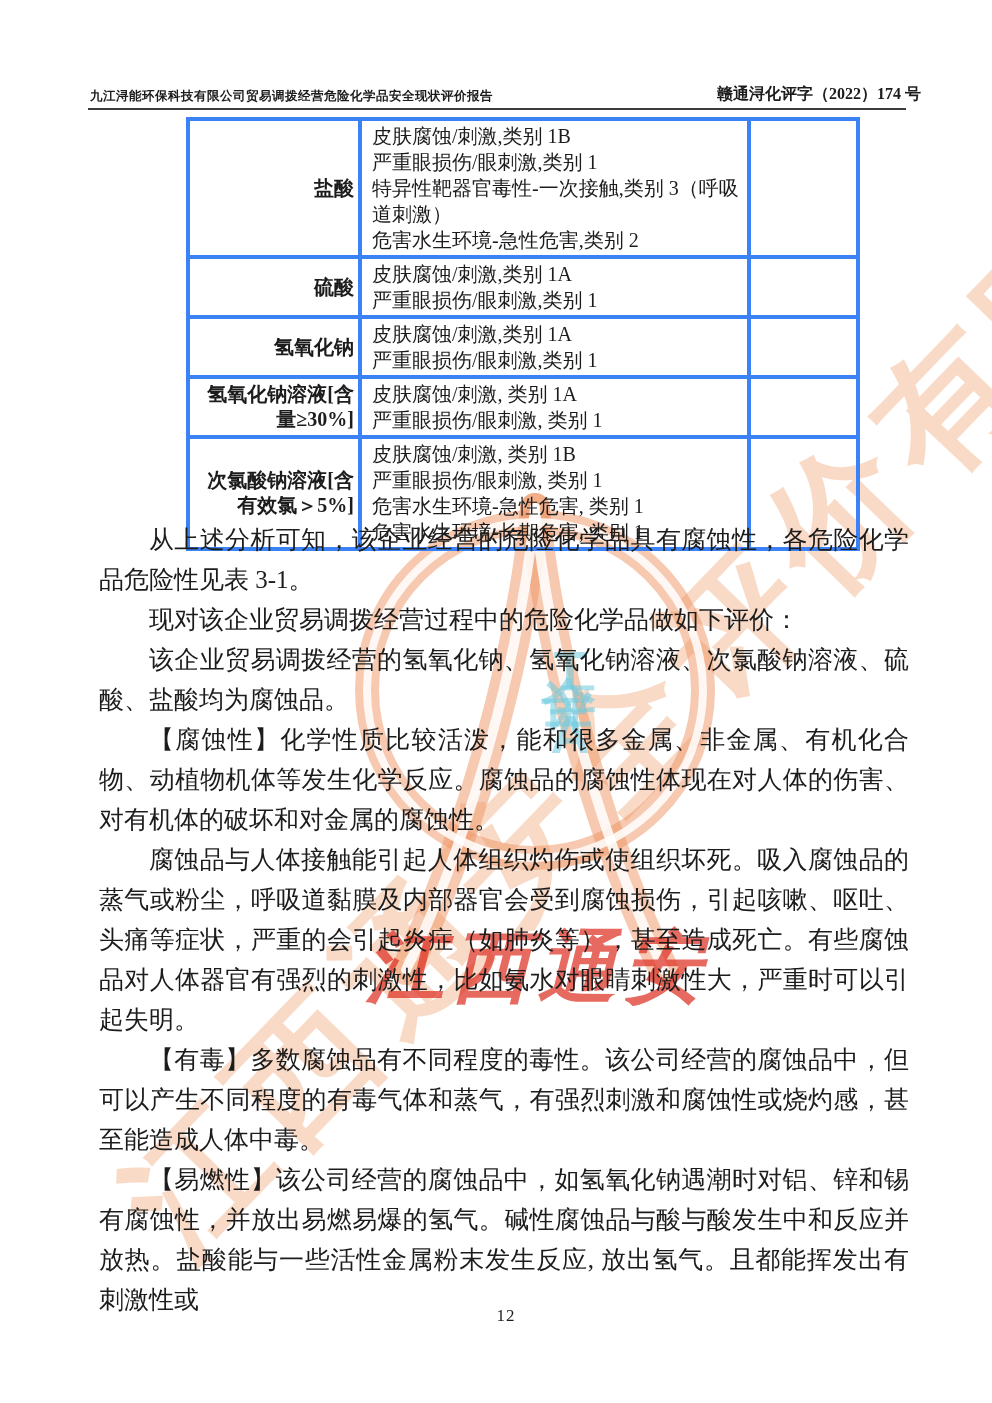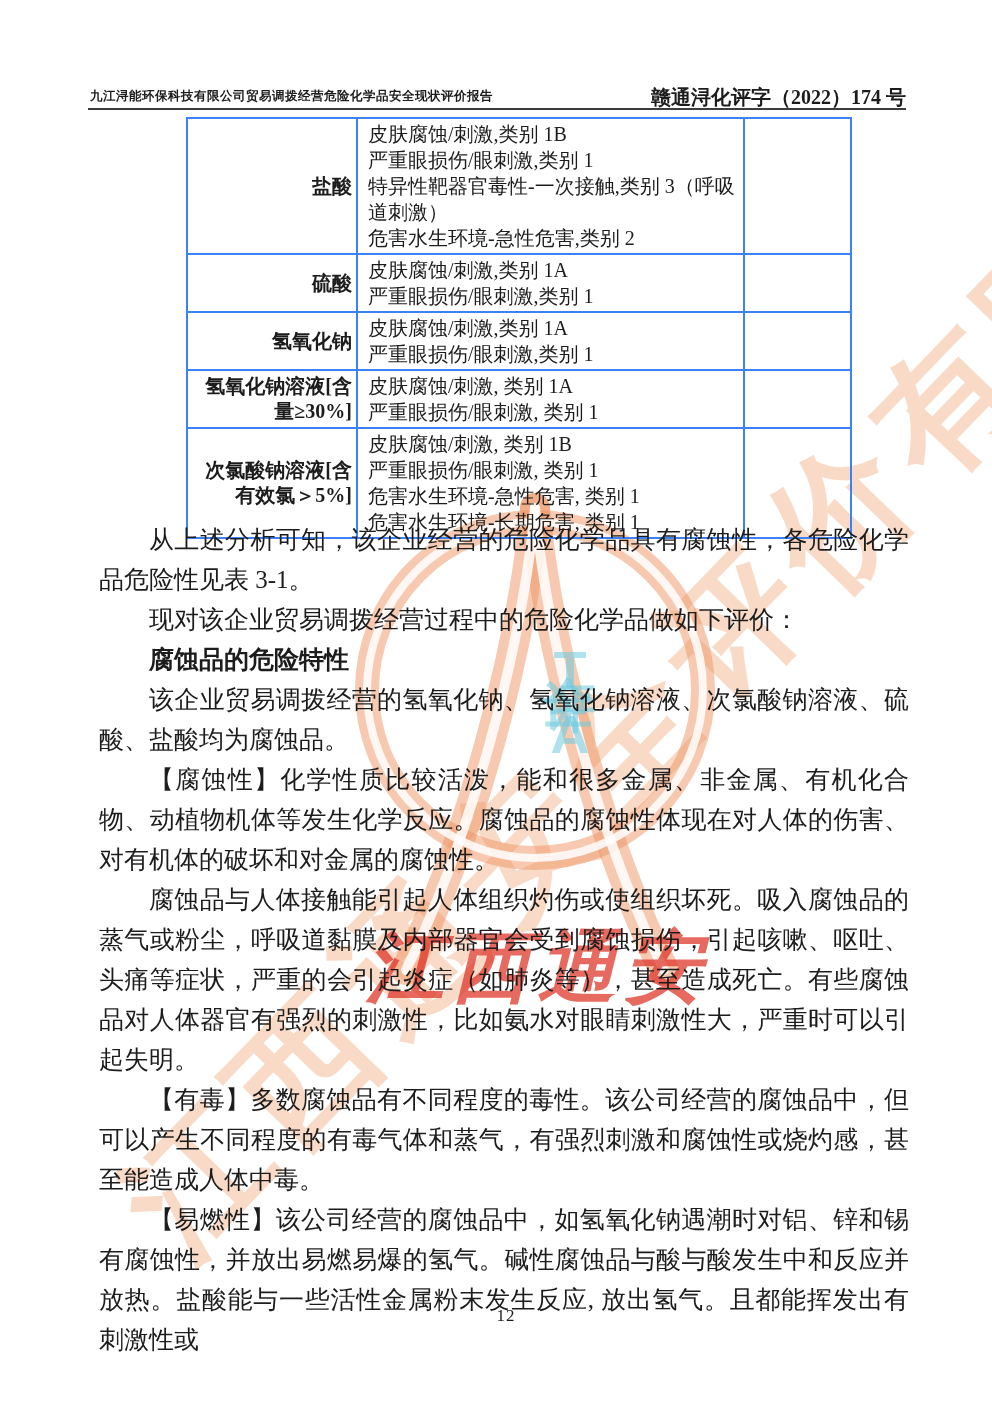--- a/index.html
+++ b/index.html
@@ -32,29 +32,29 @@
     color:rgba(108,203,224,0.55);
   }
   .wm-svg{position:absolute;left:330px;top:420px;}
   
   .content{position:absolute;inset:0;z-index:1;}
   .hdr-left{
     position:absolute;left:90px;top:88px;font-size:12.5px;font-weight:bold;
     letter-spacing:0.5px;white-space:nowrap;
   }
   .hdr-right{
-    position:absolute;right:86px;top:84px;font-size:20px;font-weight:bold;
+    position:absolute;right:71px;top:84px;font-size:16px;font-weight:bold;
     white-space:nowrap;
   }
   .hdr-rule{position:absolute;left:88px;top:108px;width:818px;height:2px;background:#3c3c3c;}
   table.hz{
     position:absolute;left:186px;top:117px;width:652px;
     border-collapse:collapse;table-layout:fixed;
   }
-  table.hz td{border:2px solid #3b82f6;vertical-align:middle;padding:2px 4px;}
+  table.hz td{border:4px solid #3b82f6;vertical-align:middle;padding:2px 4px;}
   table.hz td.name{
     width:160px;text-align:right;font-weight:bold;font-size:20px;line-height:25px;
   }
   table.hz td.haz{width:371px;font-size:20px;line-height:26px;padding-left:10px;}
   table.hz td.blank{width:97px;}
   table.hz tr:nth-child(1){height:134px;}
   table.hz tr:nth-child(2){height:53px;}
   table.hz tr:nth-child(3){height:51px;}
   table.hz tr:nth-child(4){height:52px;margin-top:32px;}
   table.hz tr:nth-child(5){height:99px;}
@@ -142,21 +142,20 @@
               <div>危害水生环境-长期危害, 类别 1</div>
             </td>
             <td class="blank"></td>
           </tr>
         </tbody>
     </table>
 
     <div class="body-text" id="body-paragraphs">
         <p class="">从上述分析可知，该企业经营的危险化学品具有腐蚀性，各危险化学品危险性见表 3-1。</p>
         <p class="">现对该企业贸易调拨经营过程中的危险化学品做如下评价：</p>
-        <p class="bold">腐蚀品的危险特性</p>
         <p class="">该企业贸易调拨经营的氢氧化钠、氢氧化钠溶液、次氯酸钠溶液、硫酸、盐酸均为腐蚀品。</p>
         <p class="">【腐蚀性】化学性质比较活泼，能和很多金属、非金属、有机化合物、动植物机体等发生化学反应。腐蚀品的腐蚀性体现在对人体的伤害、对有机体的破坏和对金属的腐蚀性。</p>
         <p class="">腐蚀品与人体接触能引起人体组织灼伤或使组织坏死。吸入腐蚀品的蒸气或粉尘，呼吸道黏膜及内部器官会受到腐蚀损伤，引起咳嗽、呕吐、头痛等症状，严重的会引起炎症（如肺炎等），甚至造成死亡。有些腐蚀品对人体器官有强烈的刺激性，比如氨水对眼睛刺激性大，严重时可以引起失明。</p>
         <p class="">【有毒】多数腐蚀品有不同程度的毒性。该公司经营的腐蚀品中，但可以产生不同程度的有毒气体和蒸气，有强烈刺激和腐蚀性或烧灼感，甚至能造成人体中毒。</p>
         <p class="">【易燃性】该公司经营的腐蚀品中，如氢氧化钠遇潮时对铝、锌和锡有腐蚀性，并放出易燃易爆的氢气。碱性腐蚀品与酸与酸发生中和反应并放热。盐酸能与一些活性金属粉末发生反应, 放出氢气。且都能挥发出有刺激性或</p>
       </div>
 
     <div class="pageno">12</div>
   </div>
 </div>

